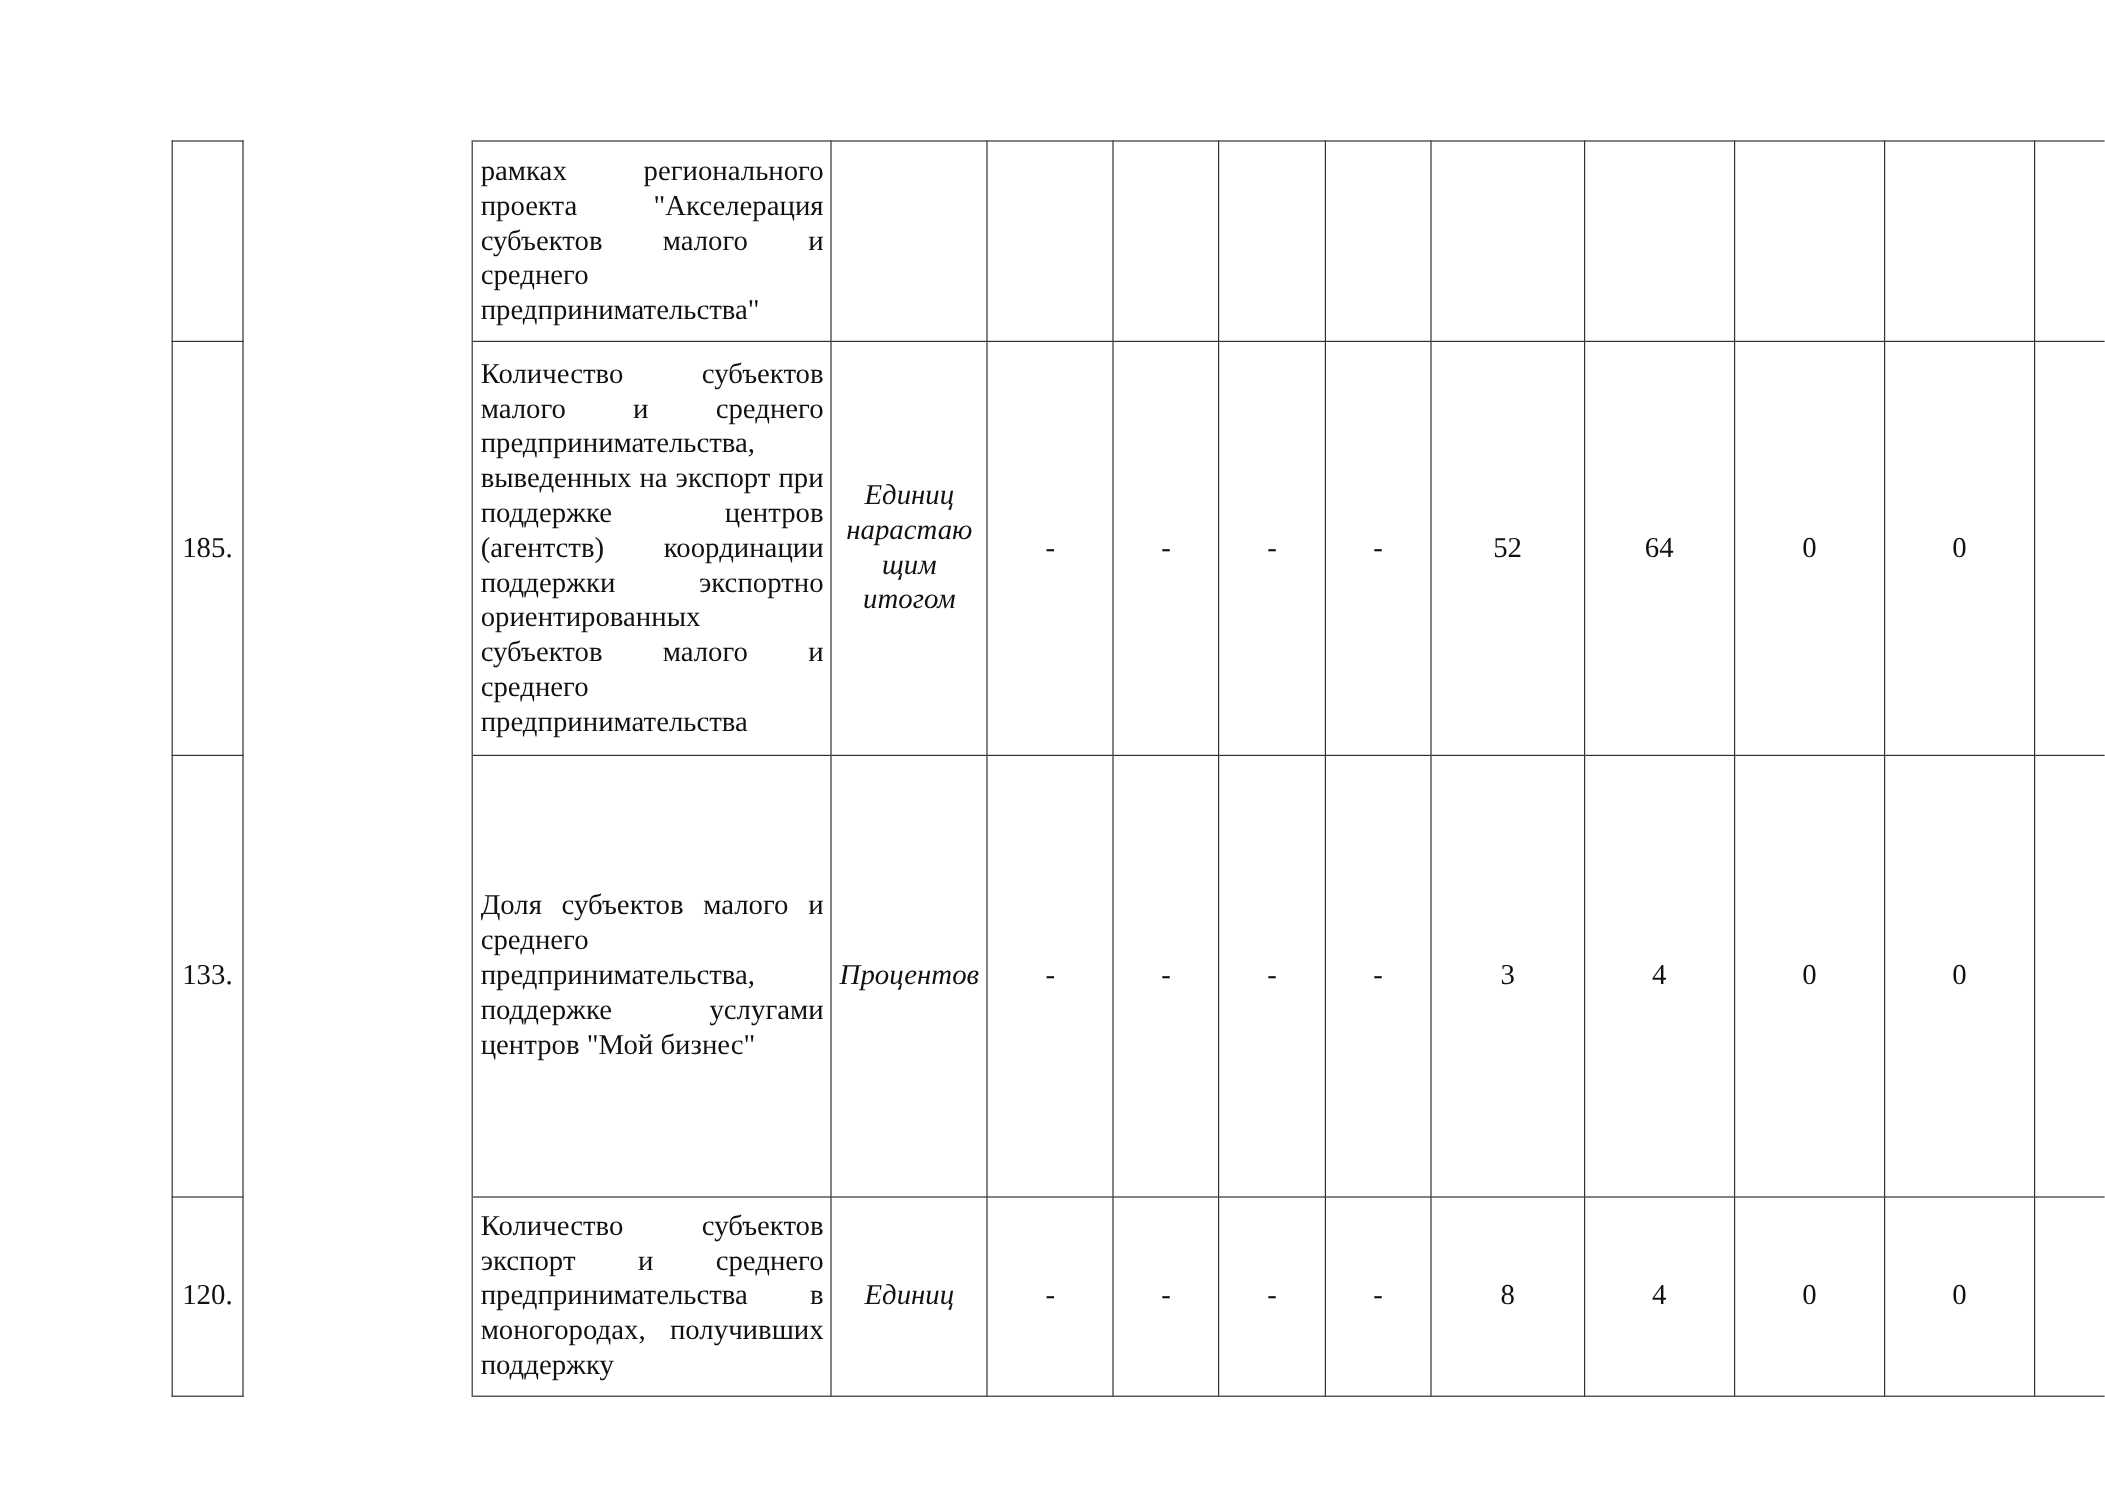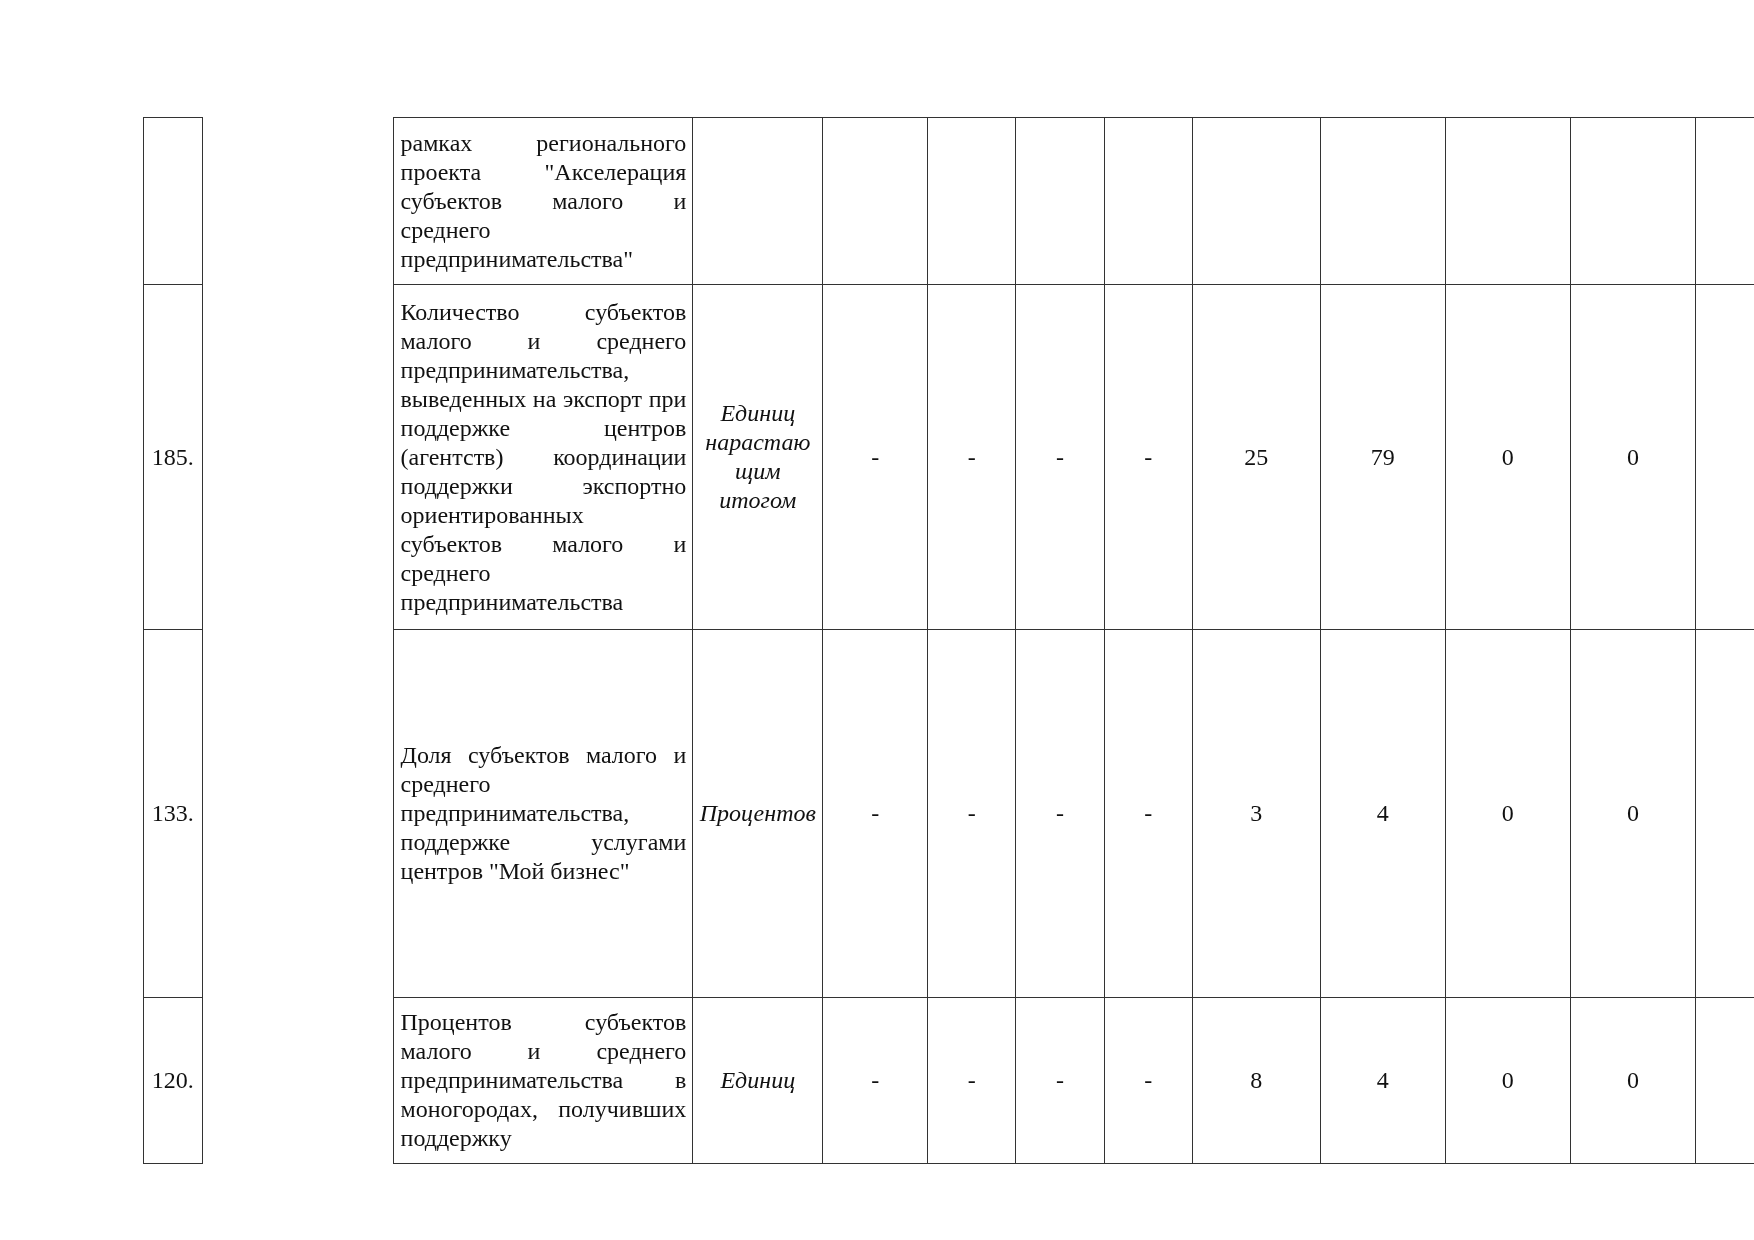--- a/index.html
+++ b/index.html
@@ -56,22 +56,22 @@
       </tr>
       <tr class="r1">
         <td>185.</td>
         <td class="gap"></td>
         <td class="ind">Количество субъектов малого и среднего предпринимательства, выведенных на экспорт при поддержке центров (агентств) координации поддержки экспортно ориентированных субъектов малого и среднего предпринимательства</td>
         <td class="unit">Единиц нарастаю щим итогом</td>
         <td class="num">-</td>
         <td class="num">-</td>
         <td class="num">-</td>
         <td class="num">-</td>
-        <td class="num">25</td>
-        <td class="num">79</td>
+        <td class="num">52</td>
+        <td class="num">64</td>
         <td class="num">0</td>
         <td class="num">0</td>
         <td class="num cut"></td>
       </tr>
       <tr class="r2">
         <td>133.</td>
         <td class="gap"></td>
         <td class="ind">Доля субъектов малого и среднего предпринимательства, поддержке услугами центров "Мой бизнес"</td>
         <td class="unit">Процентов</td>
         <td class="num">-</td>
@@ -80,21 +80,21 @@
         <td class="num">-</td>
         <td class="num">3</td>
         <td class="num">4</td>
         <td class="num">0</td>
         <td class="num">0</td>
         <td class="num cut"></td>
       </tr>
       <tr class="r3">
         <td>120.</td>
         <td class="gap"></td>
-        <td class="ind">Процентов субъектов малого и среднего предпринимательства в моногородах, получивших поддержку</td>
+        <td class="ind">Количество субъектов экспорт и среднего предпринимательства в моногородах, получивших поддержку</td>
         <td class="unit">Единиц</td>
         <td class="num">-</td>
         <td class="num">-</td>
         <td class="num">-</td>
         <td class="num">-</td>
         <td class="num">8</td>
         <td class="num">4</td>
         <td class="num">0</td>
         <td class="num">0</td>
         <td class="num cut"></td>

